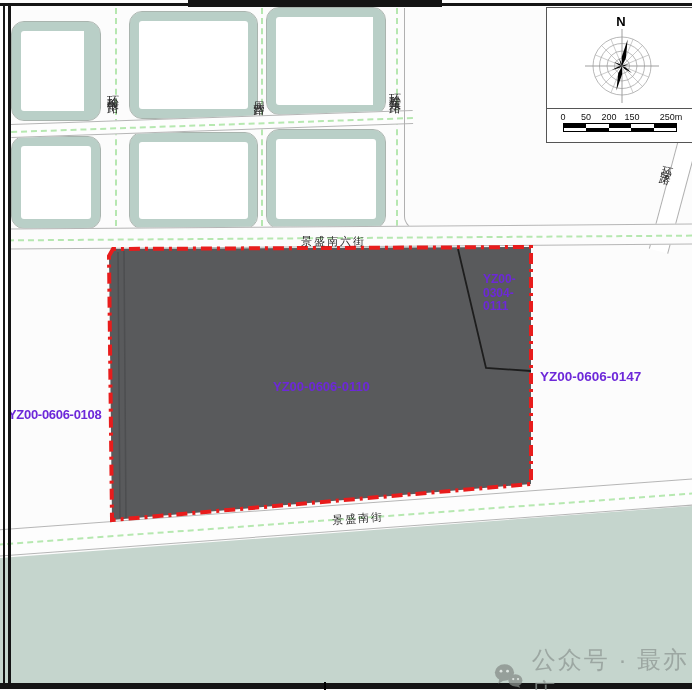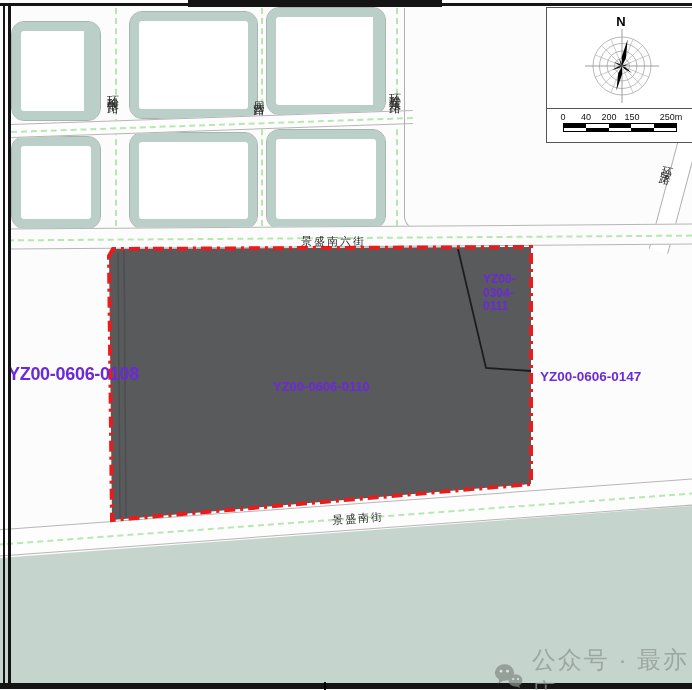--- a/index.html
+++ b/index.html
@@ -73,21 +73,21 @@
   <path d="M118,252 L120,518 M124,251 L126,518" stroke="#4d4e50" stroke-width="1.5" fill="none"></path>
   <polyline points="458,249 486,368 531,371" fill="none" stroke="#1d1d1d" stroke-width="1.8"></polyline>
 </svg>
 
 <div class="vlabel" style="left:106px;top:86px;">环科中路</div>
 <div class="vlabel" style="left:252px;top:92px;font-size:11px;">周营路</div>
 <div class="vlabel" style="left:388px;top:84px;">环科东二路</div>
 <div class="vlabel" style="left:662px;top:158px;transform:rotate(15deg);font-size:11px;letter-spacing:4px;">环宇路</div>
 <div class="hlabel" style="left:301px;top:234px;">景盛南六街</div>
 
-<div class="plabel" style="left:8px;top:364px;font-size:18px;letter-spacing:-0.3px;">YZ00-0606-0108</div>
+<div class="plabel" style="left:8px;top:407px;font-size:13px;letter-spacing:-0.3px;">YZ00-0606-0108</div>
 <div class="plabel" style="left:273px;top:373px;font-size:13px;margin-top:6px;">YZ00-0606-0110</div>
 <div class="plabel" style="left:483px;top:273px;font-size:12px;line-height:13.5px;">
   <div>YZ00-</div>
   <div>0304-</div>
   <div>0111</div>
 </div>
 <div class="plabel" style="left:540px;top:369px;font-size:13.5px;">YZ00-0606-0147</div>
 
 <div id="compass-box">
   <div class="abs" style="left:0;right:0;top:6px;text-align:center;font-size:13px;font-weight:bold;color:#000;">N</div>
@@ -111,21 +111,21 @@
       <polygon points="0,0 0.1,8.3 -5.6,24.4 -3.8,7.4"></polygon>
       <polygon points="0,0 -2.9,2.1 -10.2,4.1 -3.6,0.5"></polygon>
       <polygon points="0,0 -2.9,-0.7 -8,-4.1 -2.3,-2"></polygon>
       <polygon points="0,0 3.7,1.4 9.8,6.9 2.6,3"></polygon>
       <polygon points="0,0 2,-1.1 6.8,-1.8 2.3,0"></polygon>
       <polygon points="0,0 -1.5,-2.2 -2.7,-7.5 -0.3,-2.6"></polygon>
     </g>
   </svg>
   <div id="scalebar-area">
     <span class="sb-label" style="left:16px;">0</span>
-    <span class="sb-label" style="left:39px;">40</span>
+    <span class="sb-label" style="left:39px;">50</span>
     <span class="sb-label" style="left:62px;">200</span>
     <span class="sb-label" style="left:85px;">150</span>
     <span class="sb-label" style="left:124px;">250m</span>
     <div id="sb-bar">
       <div class="sb-row sb-r1"></div>
       <div class="sb-row sb-r2"></div>
     </div>
   </div>
 </div>
 

